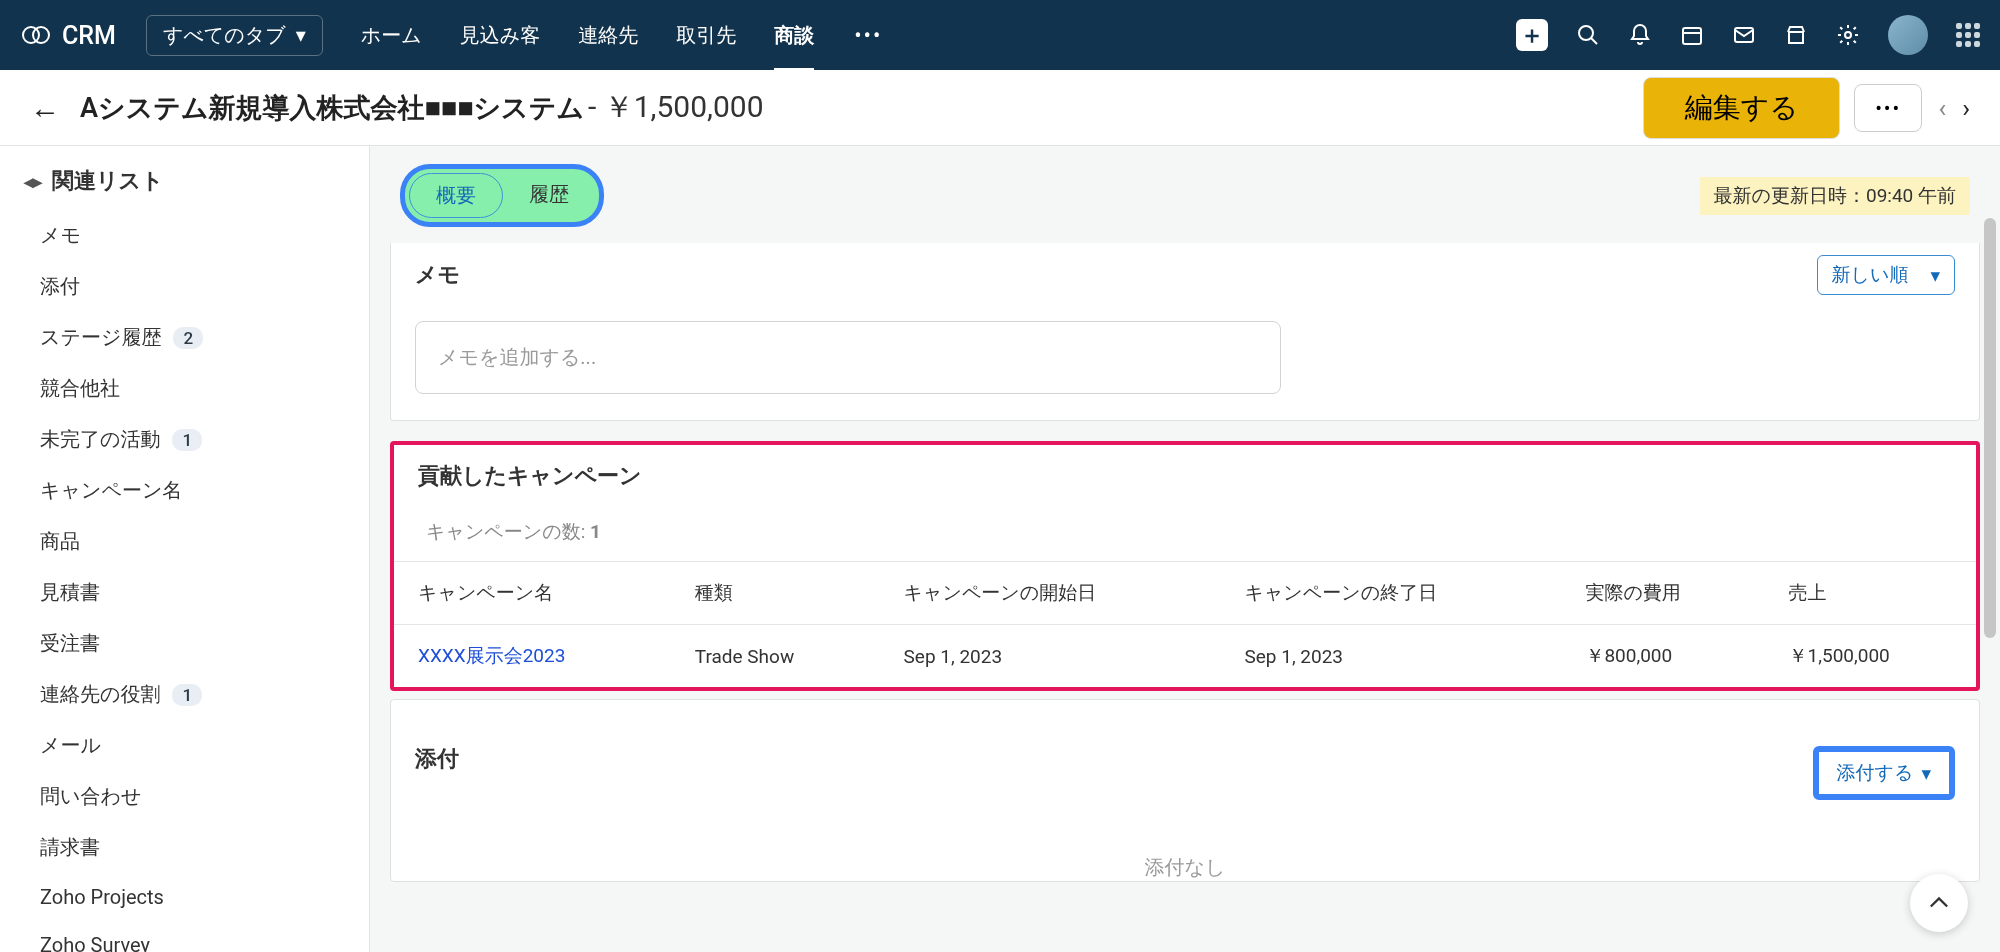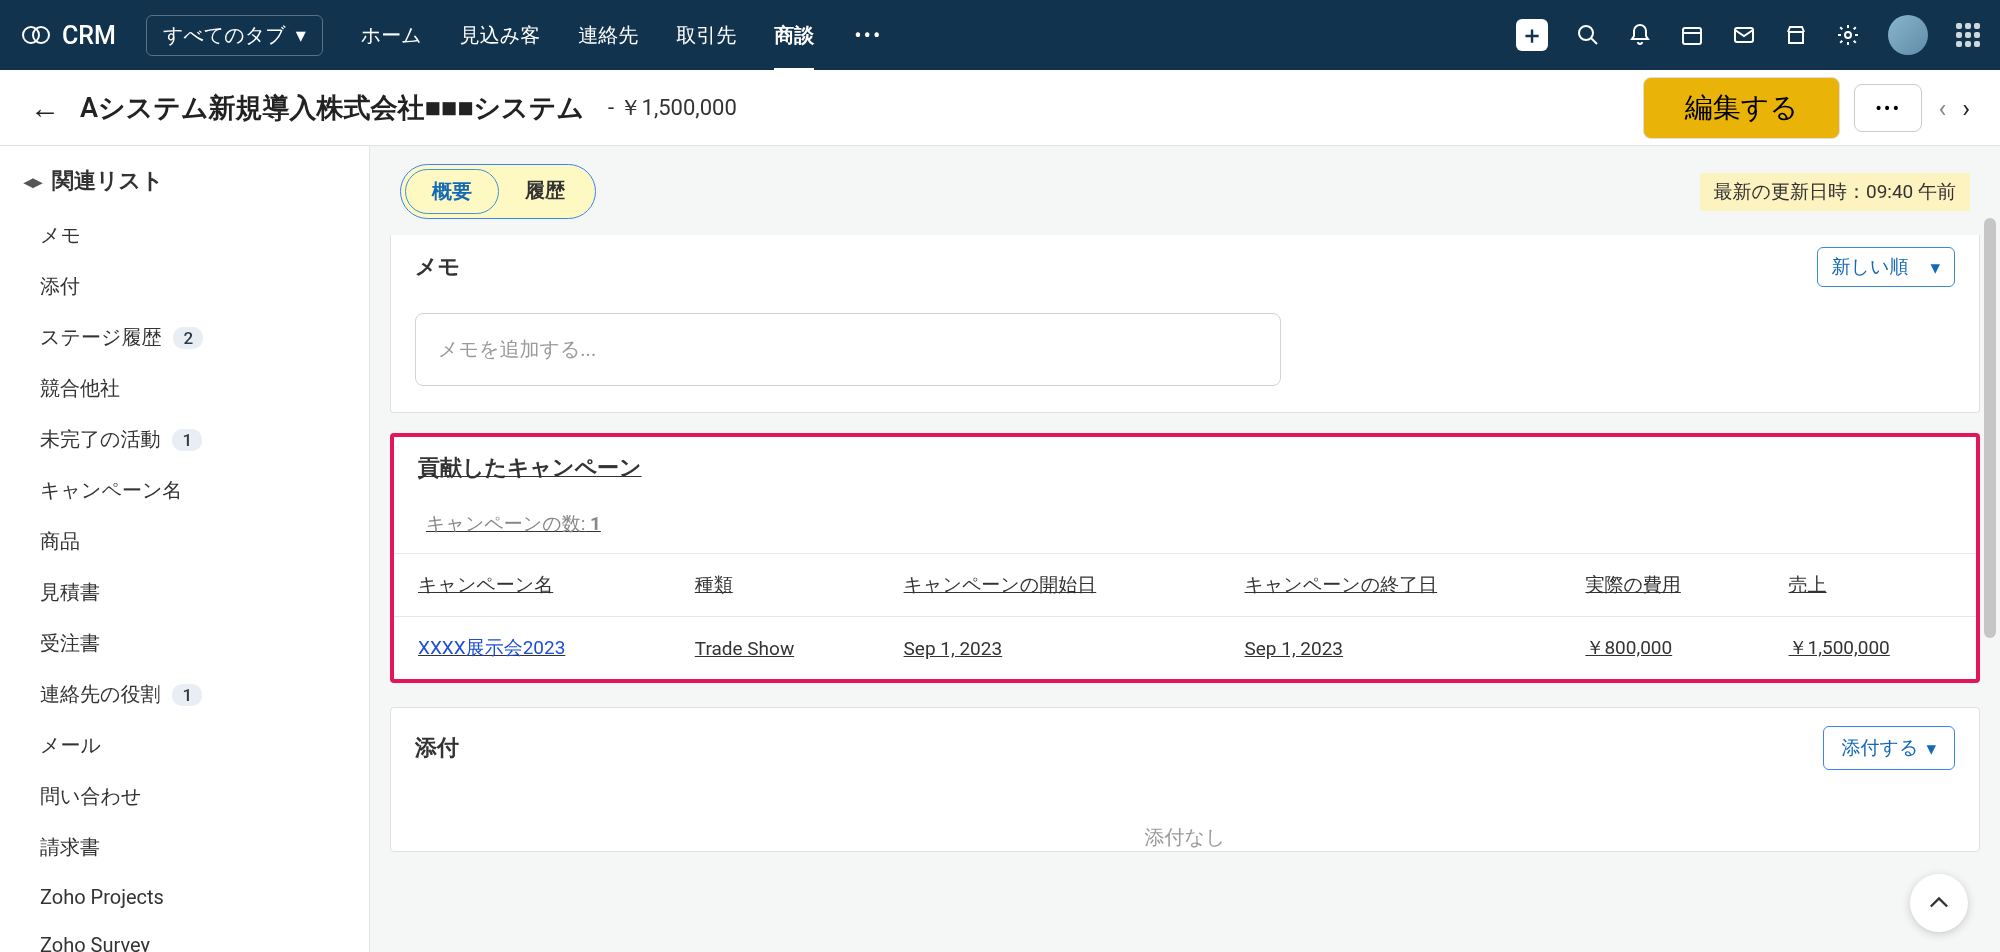--- a/index.html
+++ b/index.html
@@ -19,61 +19,61 @@
 .nav-icon { width: 24px; height: 24px; cursor: pointer; display: flex; align-items: center; justify-content: center; }
 .plus-btn { background: #fff; color: #12334d; width: 32px; height: 32px; border-radius: 6px; display: flex; align-items: center; justify-content: center; font-size: 24px; font-weight: 600; }
 .avatar { width: 40px; height: 40px; border-radius: 50%; background: linear-gradient(135deg, #8bb5cf, #5e8ca6); }
 .apps-grid { width: 24px; height: 24px; display: grid; grid-template-columns: repeat(3, 1fr); gap: 3px; }
 .apps-grid span { background: #cfd8dc; border-radius: 2px; }
 
 
 .record-header { height: 76px; background: #fff; border-bottom: 1px solid #e3e3e3; display: flex; align-items: center; padding: 0 30px; }
 .back-arrow { font-size: 30px; color: #222; margin-right: 20px; cursor: pointer; }
 .rec-title { font-size: 27px; font-weight: 600; color: #222; }
-.rec-amount { font-size: 22px; color: #333; margin-left: 24px; }
+.rec-amount { font-size: 30px; color: #333; margin-left: 4px; }
 .rec-spacer { flex: 1; }
 .btn-edit { background: #eab308; border: 1px solid #ddd; border-radius: 8px; padding: 11px 41px; font-size: 28px; cursor: pointer; }
 .btn-more { background: #fff; border: 1px solid #ccc; border-radius: 8px; padding: 11px 20px; margin-left: 14px; font-size: 20px; letter-spacing: 2px; cursor: pointer; }
 .nav-chev { margin-left: 16px; font-size: 26px; color: #888; cursor: pointer; }
 .nav-chev.enabled { color: #222; }
 
 
 .main { display: flex; height: calc(952px - 70px - 76px); }
 .sidebar { width: 370px; border-right: 1px solid #e3e3e3; padding: 20px 0; }
 .sidebar-header { display: flex; align-items: center; gap: 10px; padding: 0 24px 14px; font-size: 22px; font-weight: 600; }
 .sidebar-toggle { font-size: 18px; color: #555; }
 .sb-item { padding: 12px 40px; font-size: 20px; color: #333; cursor: pointer; display: flex; align-items: center; gap: 12px; }
 .sb-item .badge { background: #e8eef3; color: #2b3a44; border-radius: 10px; padding: 1px 10px; font-size: 17px; font-weight: 500; }
 
 .content { flex: 1; background: #f5f6f6; padding: 18px 0 0; position: relative; overflow: hidden; }
 
 .content-head { display: flex; align-items: center; padding: 0 30px 16px; }
-.pill-group { background: #fef9c3; border: 1px solid #3b82f6; border-radius: 30px; display: inline-flex; padding: 4px; font-weight: bold; }
+.pill-group { background: #86efac; border: 5px solid #3b82f6; border-radius: 30px; display: inline-flex; padding: 4px; }
 .pill { padding: 8px 26px; font-size: 20px; border-radius: 30px; cursor: pointer; }
 .pill.active { border: 1px solid #4092da; color: #156ab8; }
 .last-upd { margin-left: auto; background: #fdf3c1; padding: 6px 14px; font-size: 19px; }
 
 .card { background: #fff; border: 1px solid #e0e0e0; border-radius: 4px; margin: 0 20px 20px; }
 .card-tight-top { border-radius: 0 0 4px 4px; border-top: 0; }
 .sec-head { display: flex; align-items: center; padding: 12px 24px; }
 .sec-title { font-size: 22px; font-weight: 600; }
 .sort-btn { margin-left: auto; border: 1px solid #3b8bd1; color: #156ab8; border-radius: 6px; padding: 6px 14px; font-size: 19px; display: flex; align-items: center; gap: 22px; cursor: pointer; }
 .memo-input { margin: 14px 24px 26px; border: 1px solid #d3d3d3; border-radius: 8px; padding: 22px 22px; font-size: 20px; color: #9a9a9a; width: 866px; }
 
-.highlight { border: 4px solid #e5155d; border-radius: 4px; margin: 0 20px 24px; background: #fff; text-decoration: underline; }
+.highlight { border: 4px solid #e5155d; border-radius: 4px; margin: 0 20px 8px; background: #fff; }
 .hl-inner { padding: 16px 24px 0; }
 .hl-title { font-size: 22px; font-weight: 600; }
 .hl-sub { color: #888; font-size: 19px; padding: 28px 32px 16px; }
 .tbl { width: 100%; border-collapse: collapse; }
 .tbl th { text-align: left; font-weight: 400; color: #333; font-size: 19px; padding: 18px 24px; border-top: 1px solid #e6e6e6; border-bottom: 1px solid #e6e6e6; }
 .tbl td { font-size: 19px; padding: 18px 24px; }
 .tbl td a { color: #1d4ed8; text-decoration: none; }
 
 .attach-head { display: flex; align-items: center; padding: 18px 24px; }
-.attach-btn { margin-left: auto; border: 1px solid #3b82f6; color: #156ab8; border-radius: 6px; padding: 8px 18px; font-size: 19px; display: flex; align-items: center; gap: 8px; cursor: pointer; }
+.attach-btn { margin-left: auto; border: 6px solid #3b82f6; color: #156ab8; border-radius: 6px; padding: 8px 18px; font-size: 19px; display: flex; align-items: center; gap: 8px; cursor: pointer; margin-top: 28px; }
 .attach-empty { text-align: center; color: #9a9a9a; font-size: 20px; padding: 36px 0 0; }
 
 .scrollbar { position: absolute; right: 2px; top: 60px; width: 18px; height: 520px; background: transparent; }
 .scrollbar .thumb { position: absolute; right: 2px; top: 12px; width: 12px; height: 420px; background: #c6c6c6; border-radius: 6px; }
 
 .fab-up { position: absolute; bottom: 20px; right: 32px; width: 58px; height: 58px; border-radius: 50%; background: #fff; box-shadow: 0 2px 10px rgba(0,0,0,.18); display: flex; align-items: center; justify-content: center; font-size: 28px; cursor: pointer; }
 
 svg { stroke: currentColor; fill: none; stroke-width: 2; }
 </style>
 </head>

